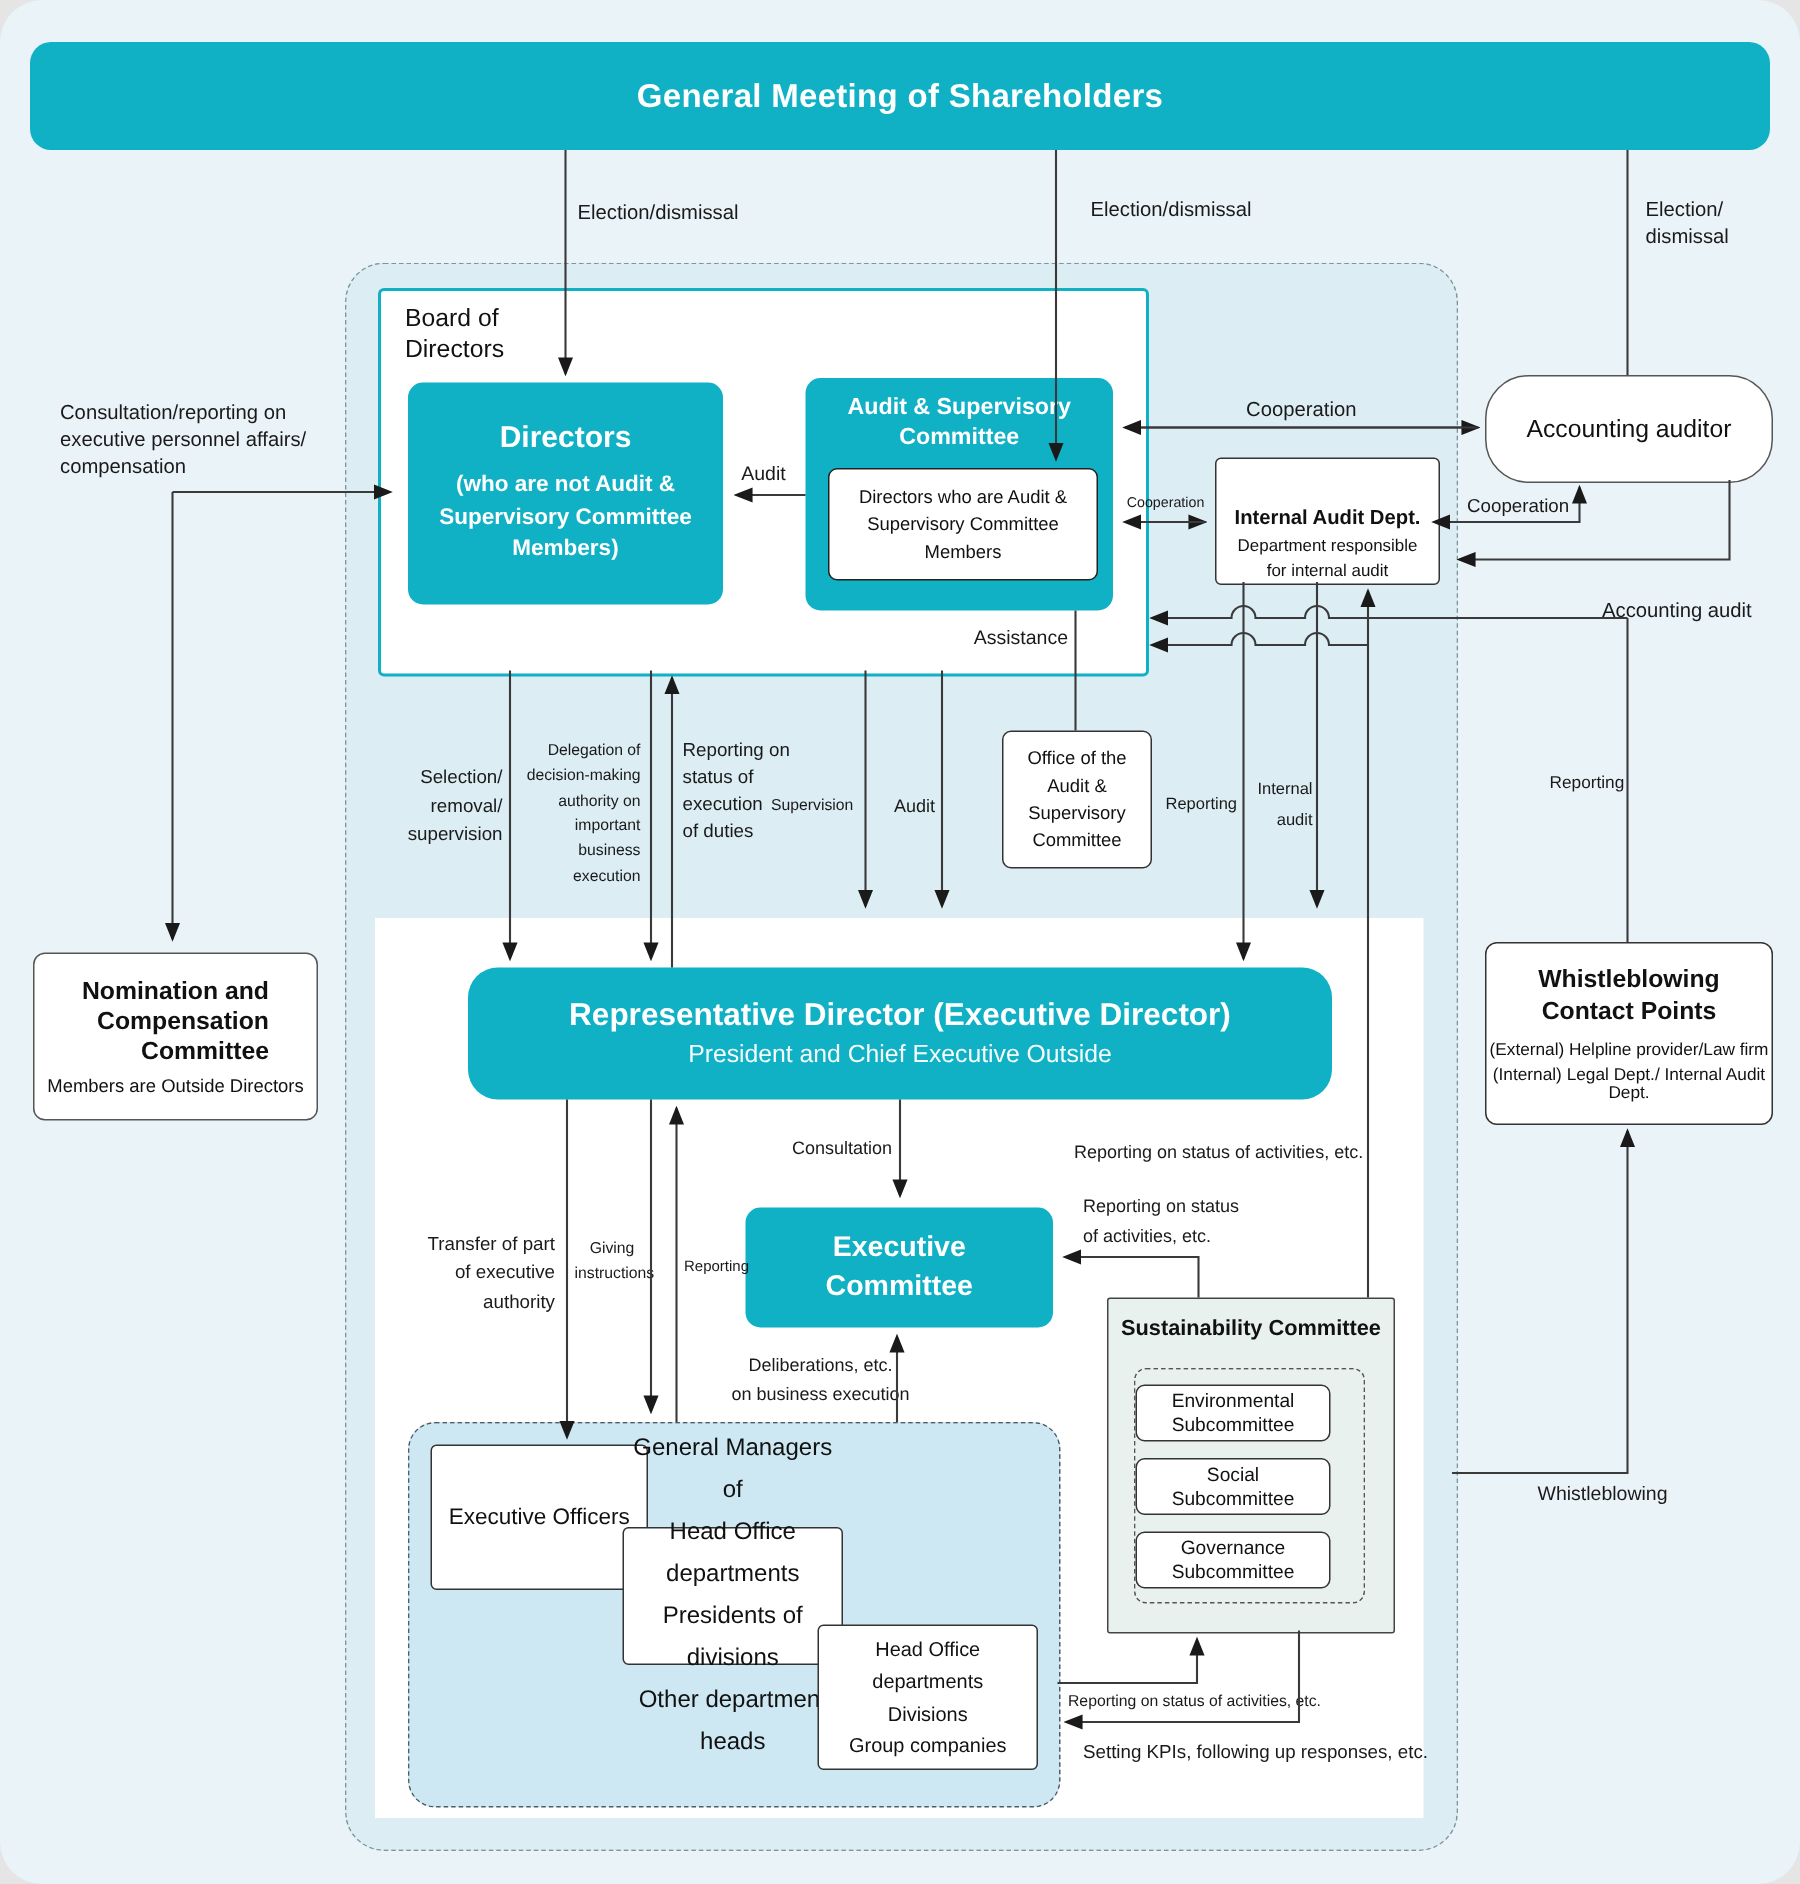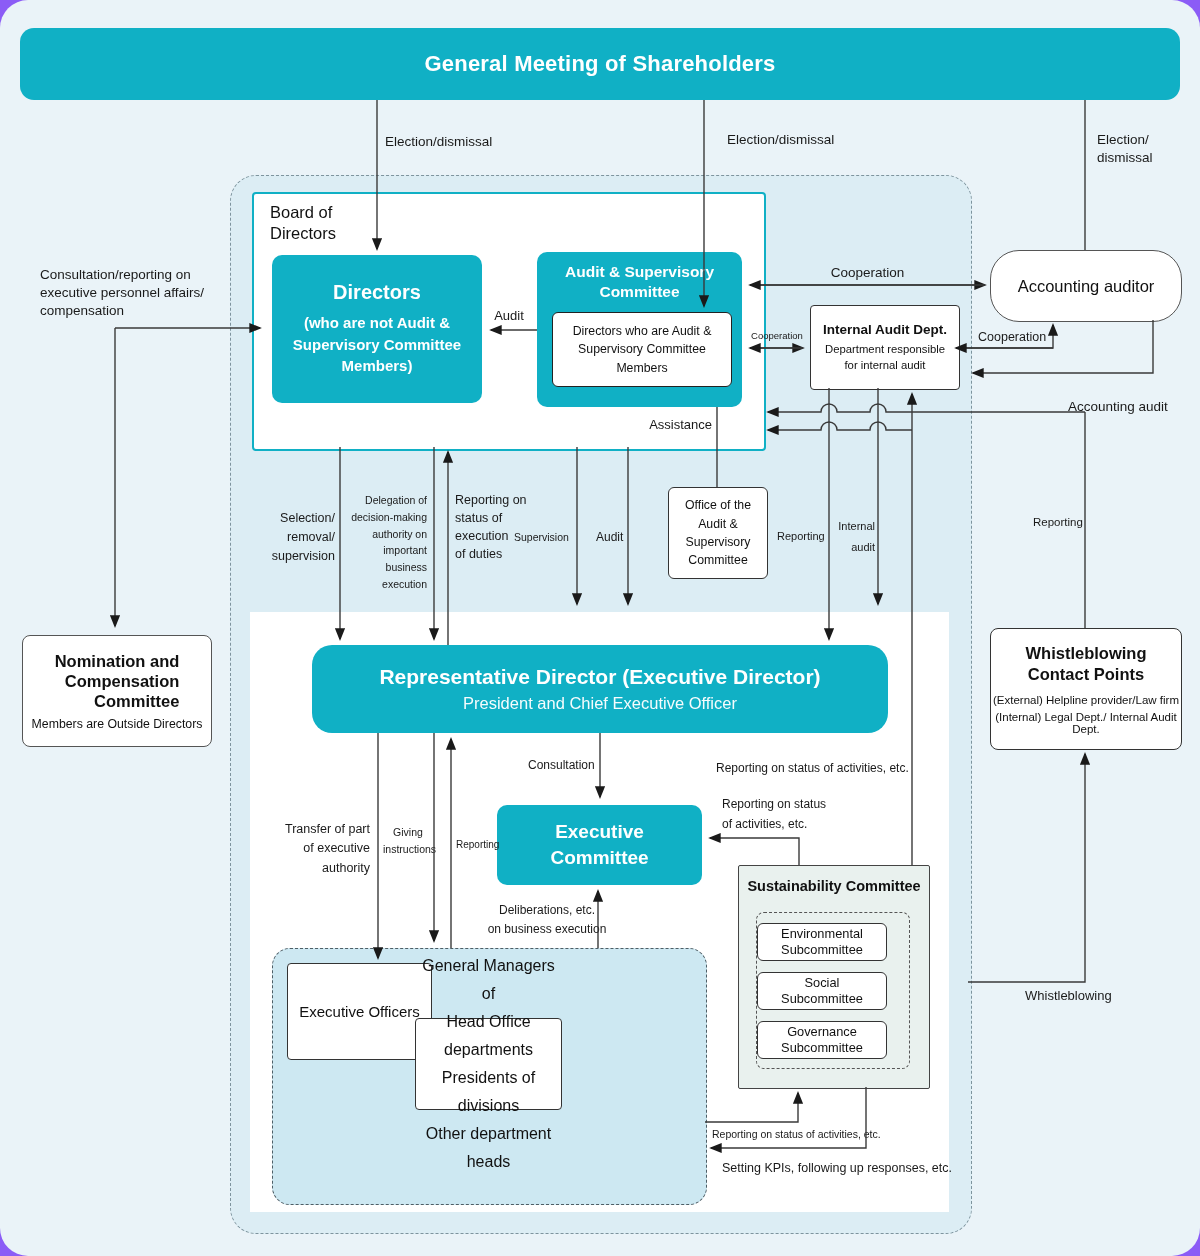--- a/index.html
+++ b/index.html
@@ -1,16 +1,16 @@
 <!DOCTYPE html>
 <html><head>
 <meta charset="utf-8">
 <style>
   html,body{margin:0;padding:0;background:#fff;}
-  .stage{position:relative;width:1200px;height:1256px;background:#8b5cf6;overflow:hidden;
+  .stage{position:relative;width:1200px;height:1256px;background:#e5e5e5;overflow:hidden;
          font-family:"Liberation Sans","DejaVu Sans",sans-serif;color:#111;}
   .panel{position:absolute;left:0;top:0;right:0;bottom:0;background:#eaf3f8;border-radius:28px;}
   .abs{position:absolute;}
   .pre{white-space:pre-line;}
   .teal{background:#10b0c5;color:#fff;}
   .rbox{background:#fff;border:1.3px solid #444;border-radius:6px;}
   .center{display:flex;align-items:center;justify-content:center;text-align:center;}
   .lbl{position:absolute;font-size:13px;line-height:1.35;color:#1a1a1a;}
   svg.wires{position:absolute;left:0;top:0;pointer-events:none;}
 
@@ -30,21 +30,21 @@
   .directors .t1{font-size:20px;font-weight:bold;}
   .directors .t2{font-size:15px;font-weight:bold;line-height:1.45;margin-top:8px;}
   .ascom{left:537px;top:252px;width:205px;height:155px;border-radius:10px;}
   .ascom .t1{position:absolute;left:0;right:0;top:10px;font-size:15.5px;font-weight:bold;
              line-height:1.3;text-align:center;}
   .ascom-inner{left:552px;top:312px;width:178px;height:73px;border:1.3px solid #222;
                border-radius:6px;background:#fff;font-size:12.3px;line-height:1.5;}
   
   .auditor{left:990px;top:250px;width:190px;height:70px;font-size:16.5px;border-color:#555;border-radius:29px;}
   .iadept{left:810px;top:305px;width:148px;height:83px;border-color:#333;border-radius:4px;
-          flex-direction:column;}
+          flex-direction:column;justify-content:flex-end;}
   .iadept .t1{font-size:13.5px;font-weight:bold;}
   .iadept .t2{font-size:11.3px;line-height:1.45;margin-top:4px;}
   .office{left:668px;top:487px;width:98px;height:90px;font-size:12.3px;line-height:1.5;border-color:#333;}
   
   .nomin{left:22px;top:635px;width:188px;height:110px;border-color:#555;border-radius:8px;flex-direction:column;}
   .nomin .t1{font-size:16.5px;font-weight:bold;line-height:1.22;}
   .nomin .t2{font-size:12.3px;margin-top:6px;}
   
   .whistle{left:990px;top:628px;width:190px;height:120px;border-color:#333;border-radius:8px;flex-direction:column;}
   .whistle .t1{font-size:16.5px;font-weight:bold;line-height:1.25;}
@@ -131,37 +131,43 @@
 
   <div class="abs rbox whistle center">
     <div class="t1 pre" style="text-align:center">Whistleblowing
 Contact Points</div>
     <div class="t2">(External) Helpline provider/Law firm</div>
     <div class="t3">(Internal) Legal Dept./ Internal Audit Dept.</div>
   </div>
 
   <div class="abs teal repdir center">
     <div class="t1">Representative Director (Executive Director)</div>
-    <div class="t2">President and Chief Executive Officer</div>
+    <div class="t2">President and Chief Executive Outside</div>
   </div>
 
   <div class="abs teal excom center">
     <span class="pre">Executive
 Committee</span>
   </div>
 
   <div class="abs eocont"></div>
   <div class="abs rbox eobox center">
     <span>Executive Officers</span>
   </div>
   <div class="abs rbox gmbox center">
     <span class="pre">General Managers of
 Head Office departments
 Presidents of divisions
 Other department heads</span>
+  </div>
+  <div class="abs rbox hobox center">
+    <span class="pre">Head Office
+departments
+Divisions
+Group companies</span>
   </div>
 
   <div class="abs sust">
     <div class="t1">Sustainability Committee</div>
     <div class="sustdash">
       <div class="subbox center pre">Environmental
 Subcommittee</div>
       <div class="subbox center pre">Social
 Subcommittee</div>
       <div class="subbox center pre">Governance

